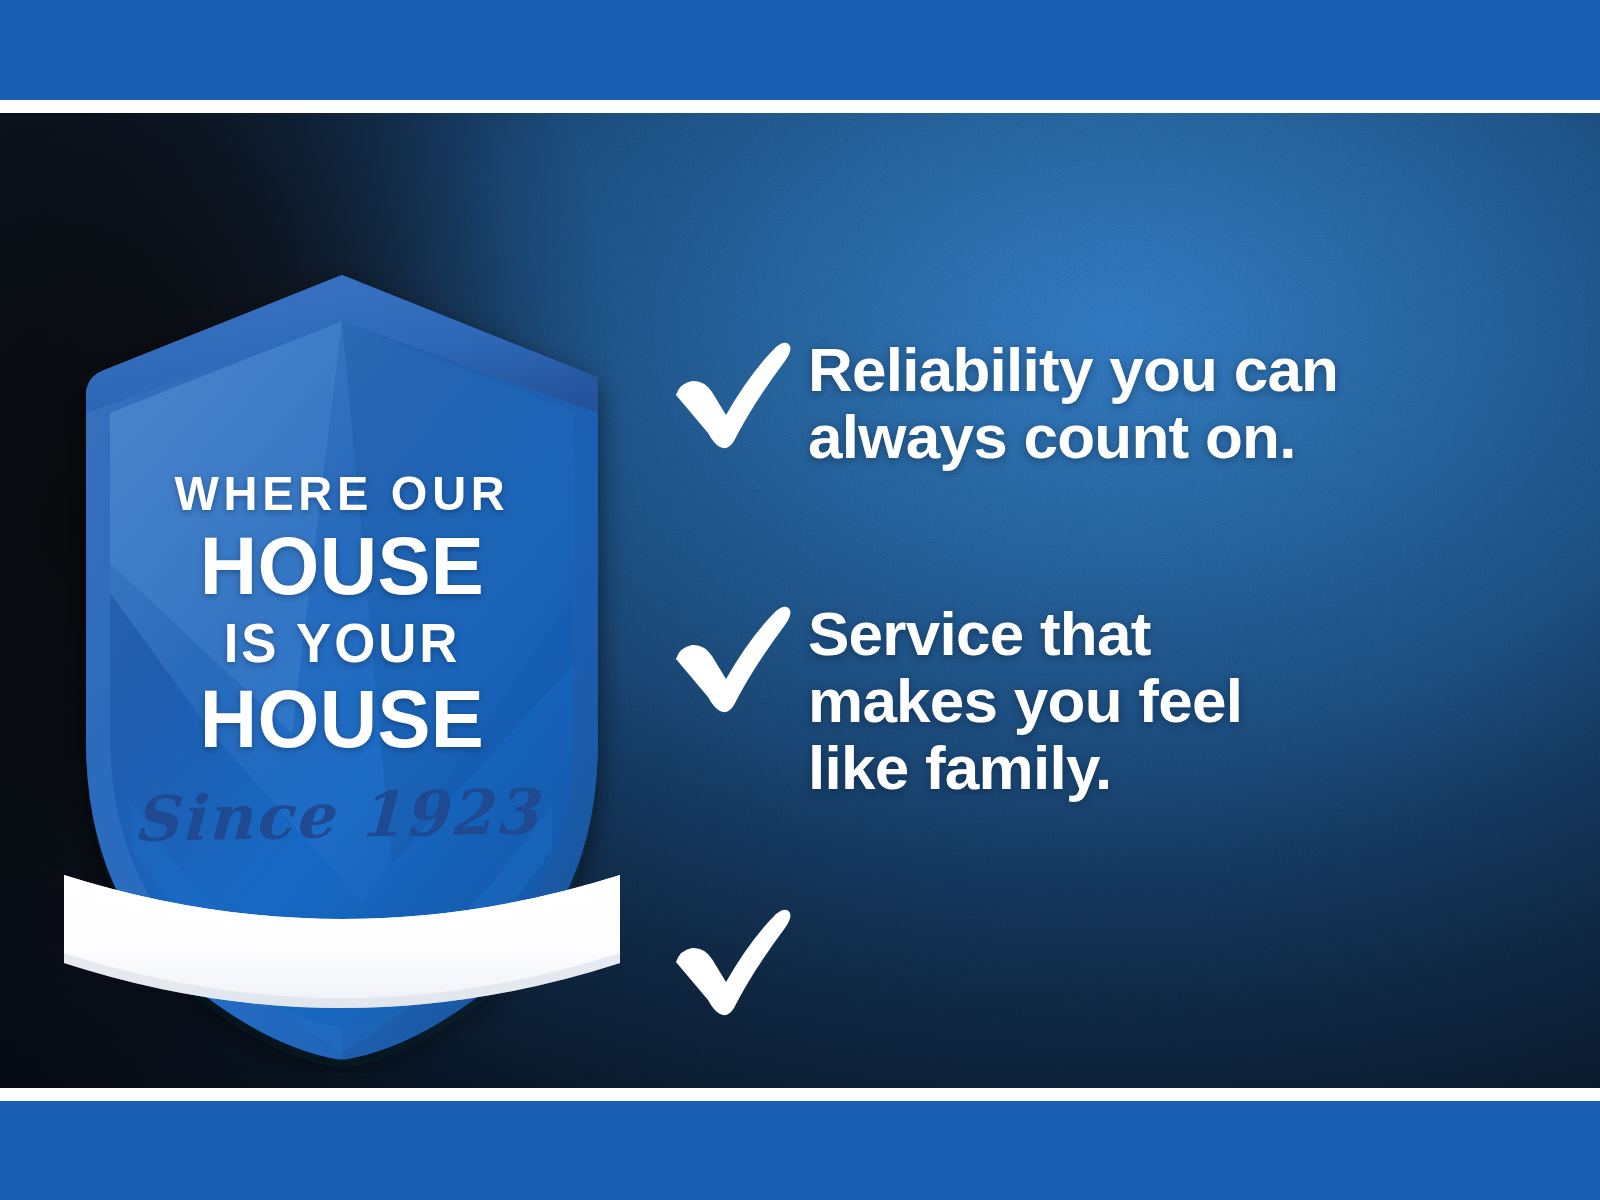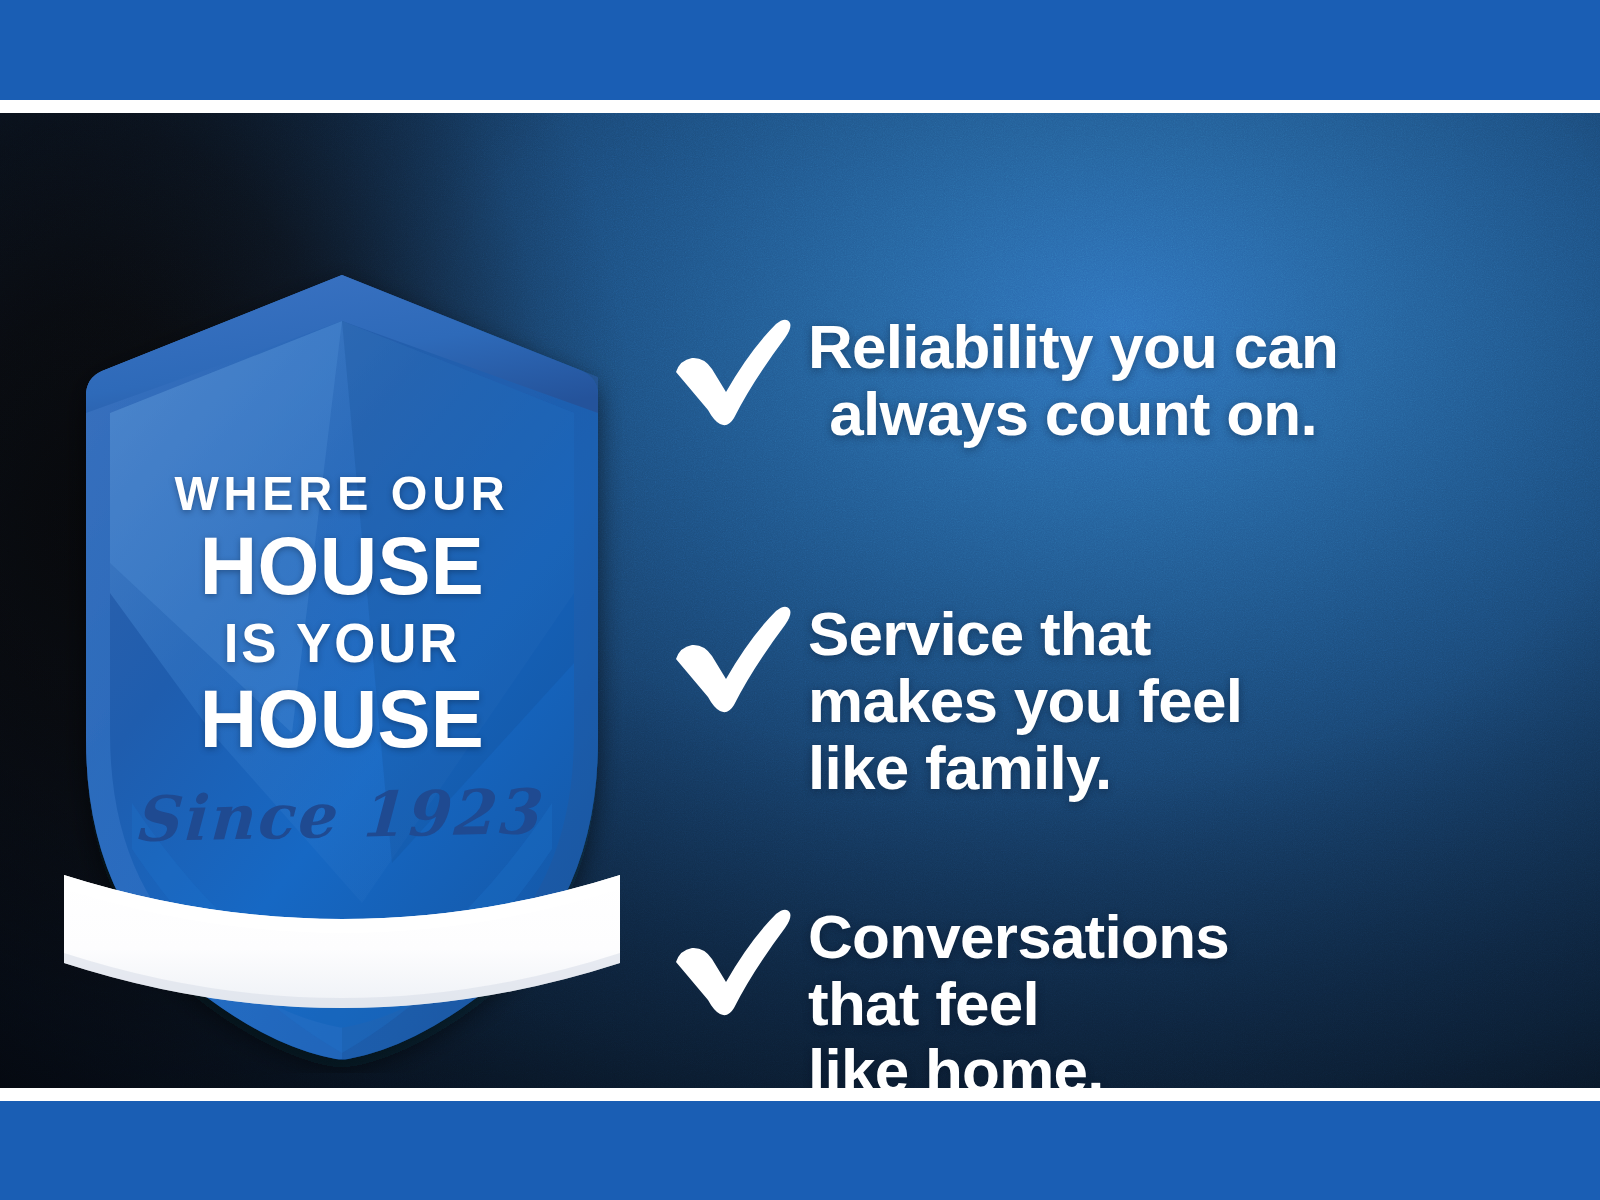--- a/index.html
+++ b/index.html
@@ -82,21 +82,21 @@
     position:absolute; left:0; top:516px; width:560px; text-align:center;
     font-family:"DejaVu Serif", serif;
     font-style:italic; font-weight:bold;
     font-size:62px; color:#1f4a91; letter-spacing:.035em;
     transform:rotate(-1.1deg) skewX(-5deg);
   }
 
   
   .bullets { position:absolute; left:664px; top:113px; width:900px; height:975px; }
   .bullet  { position:absolute; left:0; display:flex; align-items:flex-start; }
-  .b1 { top:88px;text-align:center; }
+  .b1 { top:111px; }
   .b2 { top:375px;justify-content:flex-end; }
   .b3 { top:678px; }
 
   .check { flex:0 0 auto; width:130px; height:112px; margin-right:14px; }
   .check svg { display:block; width:130px; height:112px; }
 
   .btext {
     color:#ffffff; font-family:"Liberation Sans", sans-serif;
     font-weight:bold; font-size:62px; line-height:1.08;
     letter-spacing:-.012em; white-space:pre-line;
@@ -245,23 +245,20 @@
       </div>
 
       <div class="bullet b3">
         <div class="check">
           <svg viewBox="0 0 130 112">
             <path d="M12 58 Q16 46 28 44 Q40 43 48 55 L62 78
                      Q86 36 112 10 Q122 2 126 9 Q128 14 121 24
                      Q88 68 70 104 Q64 114 56 110 Q50 107 44 96 Z" fill="#ffffff"></path>
           </svg>
         </div>
-        <div class="btext">Conversations
-that feel
-like home.</div>
       </div>
 
     </div>
   </div>
 
   <div class="bar-bot-rule"></div>
   <div class="bar-bot"></div>
 </div>
 
 </body></html>

